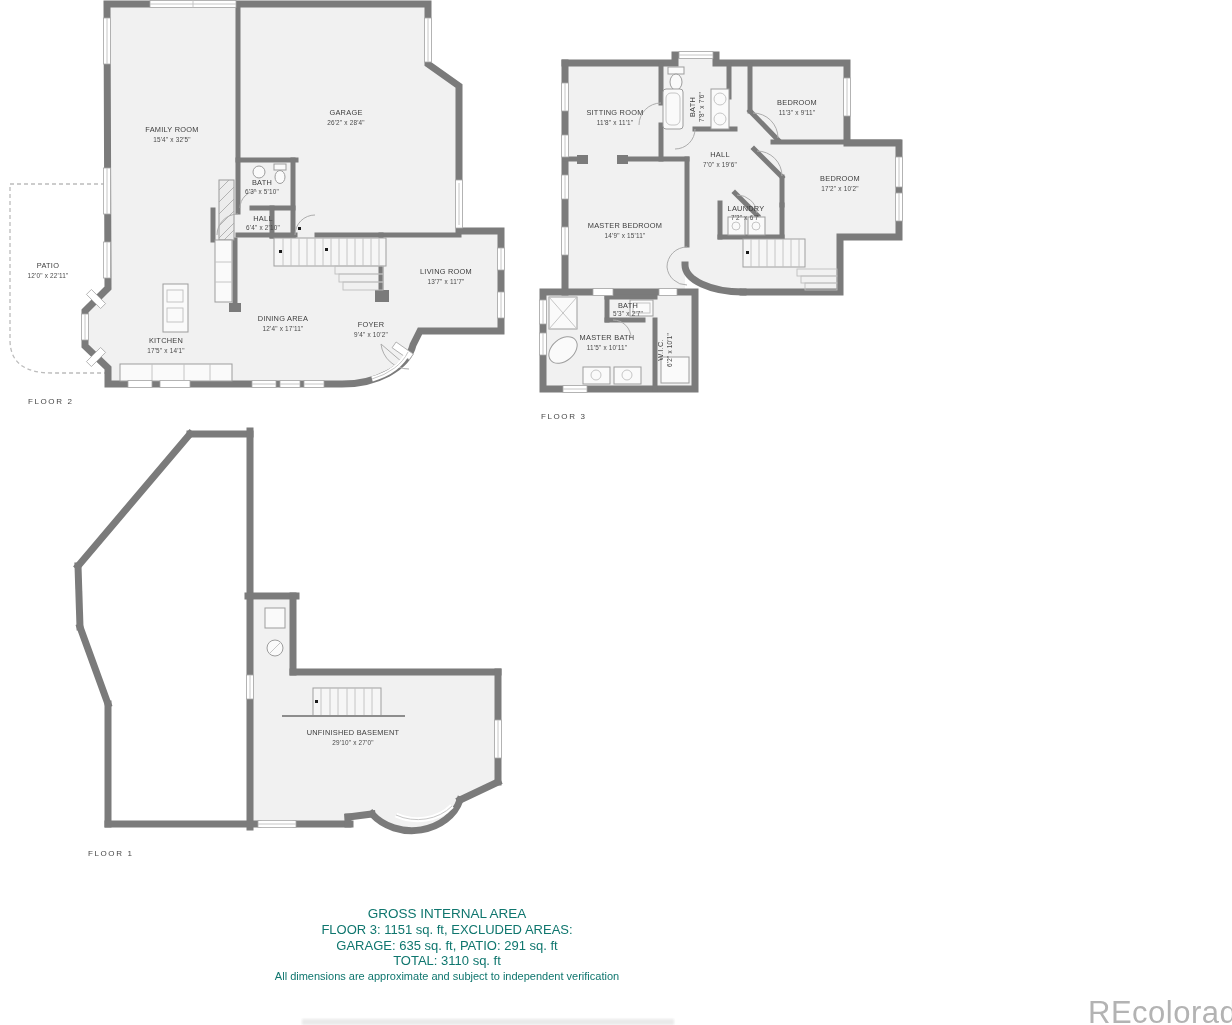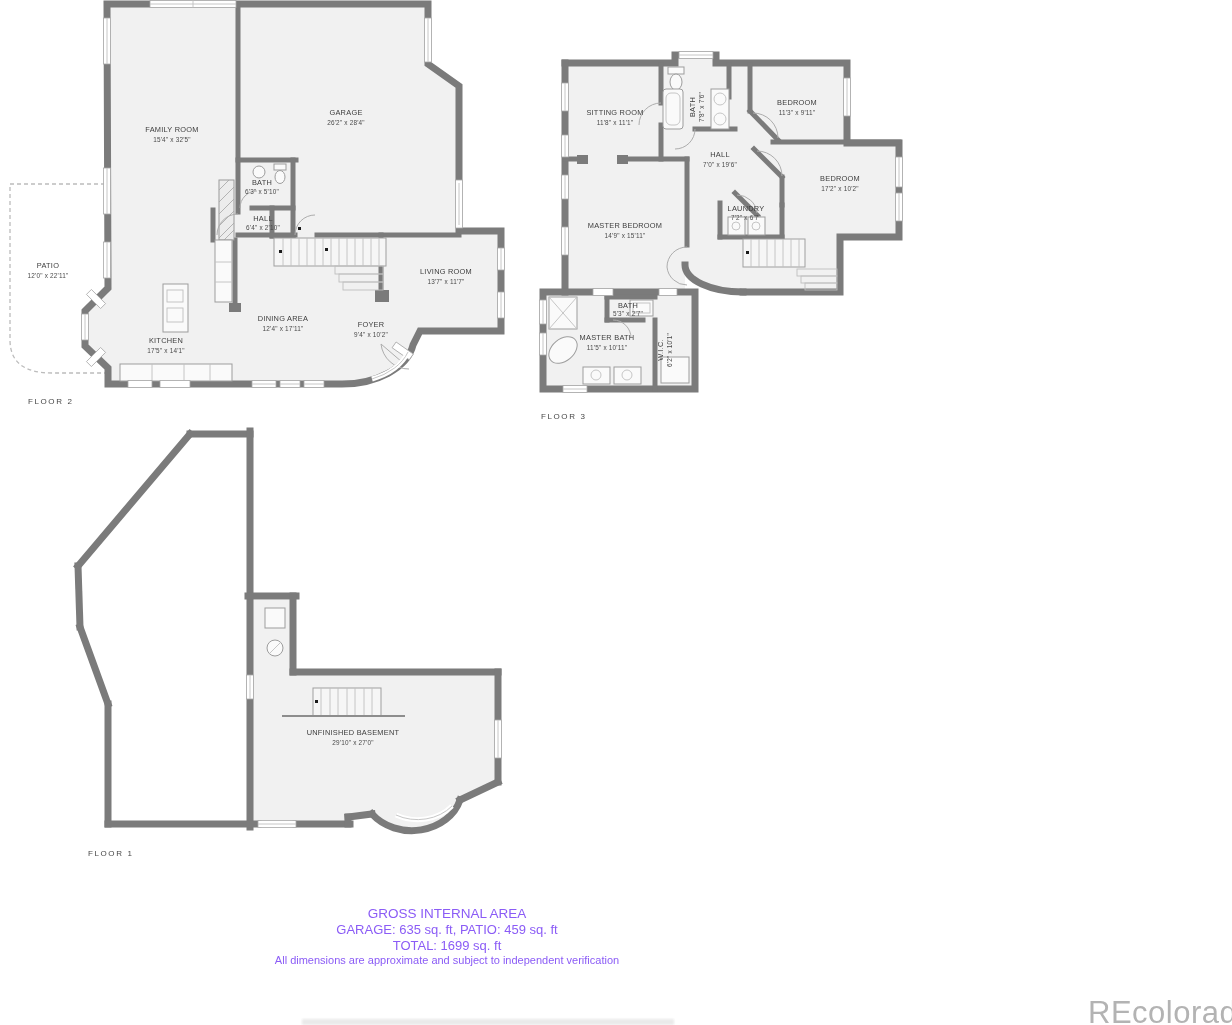--- a/index.html
+++ b/index.html
@@ -18,21 +18,21 @@
   .wall7{stroke-width:7;}
   .wall5{stroke-width:5;}
   .fillroom{fill:#f1f1f1;stroke:none;}
   .win{fill:#ffffff;stroke:#a8a8a8;stroke-width:.8;}
   .thin{stroke:#adadad;stroke-width:1;fill:none;}
   .thin2{stroke:#bfbfbf;stroke-width:.9;fill:none;}
   .fix{stroke:#9d9d9d;stroke-width:1;fill:#fafafa;}
   .dot{fill:#1a1a1a;}
   #summary{
     position:absolute;left:0;top:906px;width:894px;text-align:center;
-    color:#8b5cf6;font-size:13px;line-height:15.8px;
+    color:#0f766e;font-size:13px;line-height:15.8px;
   }
   #summary .title{font-size:13.5px;}
   #summary .disclaimer{font-size:11px;}
   #watermark{
     position:absolute;left:1088px;top:995px;font-size:31px;color:#b3b3b3;
     letter-spacing:.5px;white-space:nowrap;
   }
   #bottom-smudge{
     position:absolute;left:302px;top:1019px;width:372px;height:6px;
     background:#e2e2e2;filter:blur(1px);opacity:.7;
@@ -407,20 +407,21 @@
 
   <g>
     <text class="room-name" x="293" y="315">UNFINISHED BASEMENT</text>
     <text class="room-dims" x="293" y="325">29'10" x 27'0"</text>
     <text class="floor-label" x="28" y="436">FLOOR 1</text>
   </g>
 </svg>
 
 <div id="summary">
   <div class="title">GROSS INTERNAL AREA</div>
-  <div>GARAGE: 635 sq. ft, PATIO: 459 sq. ft</div>
-  <div>TOTAL: 1699 sq. ft</div>
+  <div>FLOOR 3: 1151 sq. ft, EXCLUDED AREAS:</div>
+  <div>GARAGE: 635 sq. ft, PATIO: 291 sq. ft</div>
+  <div>TOTAL: 3110 sq. ft</div>
   <div class="disclaimer">All dimensions are approximate and subject to independent verification</div>
 </div>
 
 <div id="bottom-smudge"></div>
 
 <div id="watermark">REcolorado</div>
 
 </body></html>

